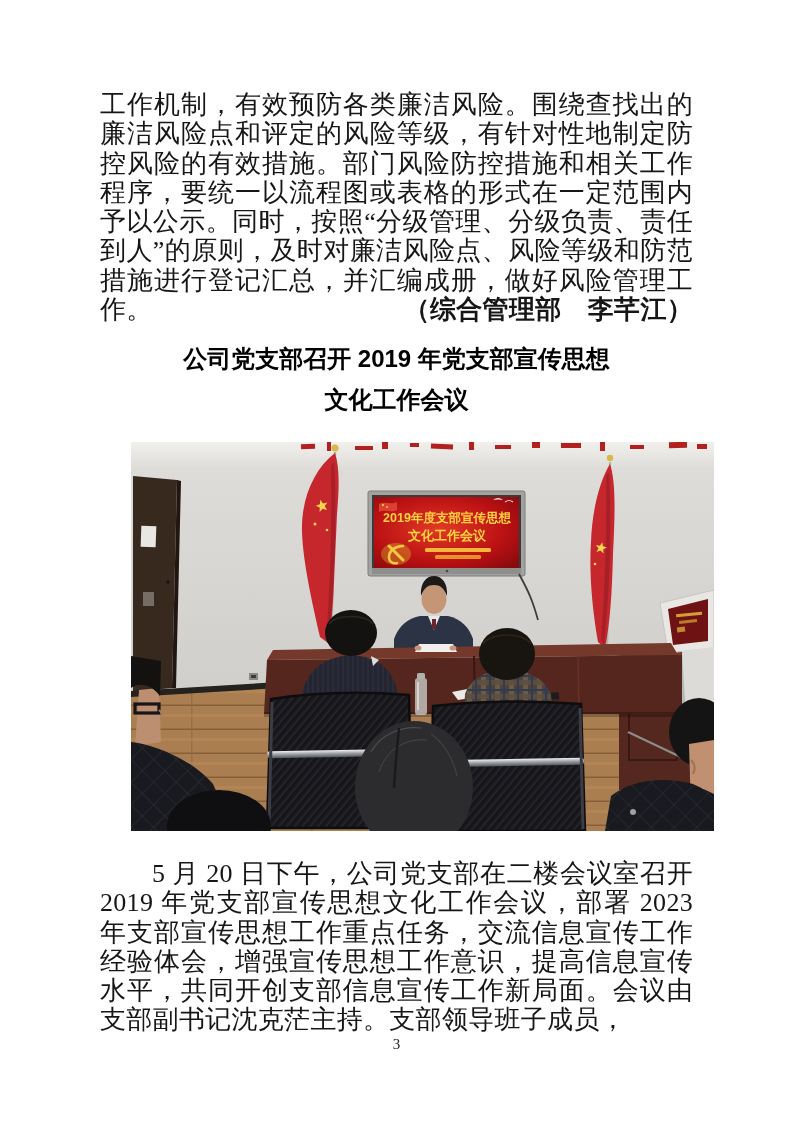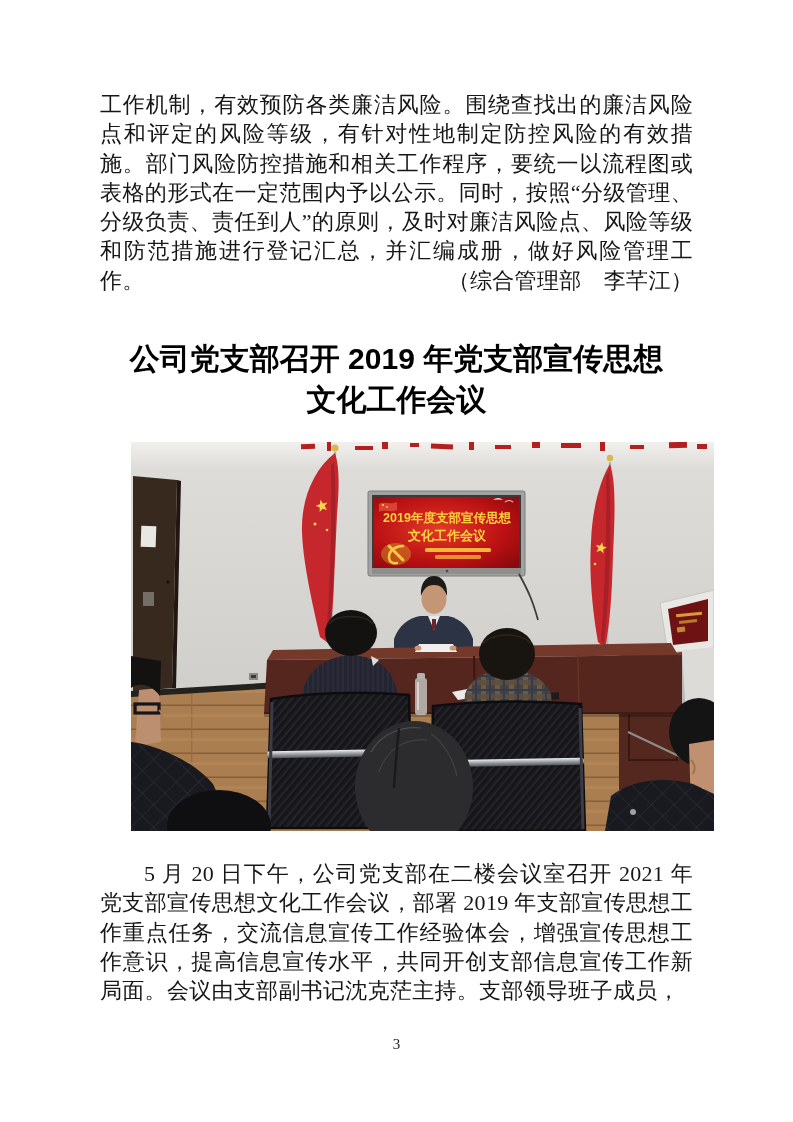--- a/index.html
+++ b/index.html
@@ -9,38 +9,38 @@
     margin:0 auto;
     background:#ffffff;
     overflow:hidden;
     font-family:"Liberation Serif","DejaVu Serif",serif;
     color:#141414;
   }
   .para {
     position:absolute;
     left:100px; width:593px;
     margin:0;
-    font-size:22px;
+    font-size:26px;
     line-height:29.3px;
     text-align:justify;
     text-justify:inter-ideograph;
     letter-spacing:0.3px;
     color:#161616;
   }
   .para-1 { top:90px; }
   .para-2 { top:859px; text-indent:2em; }
-  .attribution { float:right; }
+  .attribution { float:right;font-weight:bold; }
   .article-title {
     position:absolute;
     left:0; top:338px; width:793px;
     margin:0;
     text-align:center;
     font-family:"Liberation Sans","DejaVu Sans",sans-serif;
     font-weight:700;
-    font-size:30px;
+    font-size:24px;
     line-height:41px;
     color:#000;
   }
   .article-title span { display:block; }
   .photo-figure {
     position:absolute;
     left:127px; top:438px;
     width:583px; height:389px;
     margin:4px;
   }
@@ -289,17 +289,17 @@
         <ellipse cx="568" cy="290" rx="30" ry="34" fill="#141414"></ellipse>
         <polygon points="558,302 583,298 583,366 560,368" fill="#c09070"></polygon>
         <path d="M560,318 q6,6 2,14" stroke="#9d7355" stroke-width="2" fill="none"></path>
         <polygon points="548,352 572,346 578,356 552,362" fill="#e6e6e3"></polygon>
         <path d="M474,389 L480,354 C500,338 532,334 562,342 L583,352 L583,389 Z" fill="url(#quilt)"></path>
         <circle cx="502" cy="370" r="3" fill="#9ea0a4"></circle>
       </g>
     </svg>
   </figure>
 
-  <p class="para para-2">5 月 20 日下午，公司党支部在二楼会议室召开 2021 年党支部宣传思想文化工作会议，部署 2019 年支部宣传思想工作重点任务，交流信息宣传工作经验体会，增强宣传思想工作意识，提高信息宣传水平，共同开创支部信息宣传工作新局面。会议由支部副书记沈克茫主持。支部领导班子成员，</p>
+  <p class="para para-2">5 月 20 日下午，公司党支部在二楼会议室召开 2019 年党支部宣传思想文化工作会议，部署 2023 年支部宣传思想工作重点任务，交流信息宣传工作经验体会，增强宣传思想工作意识，提高信息宣传水平，共同开创支部信息宣传工作新局面。会议由支部副书记沈克茫主持。支部领导班子成员，</p>
 
   <div class="page-number">3</div>
 
 </div>
 
 </body></html>

